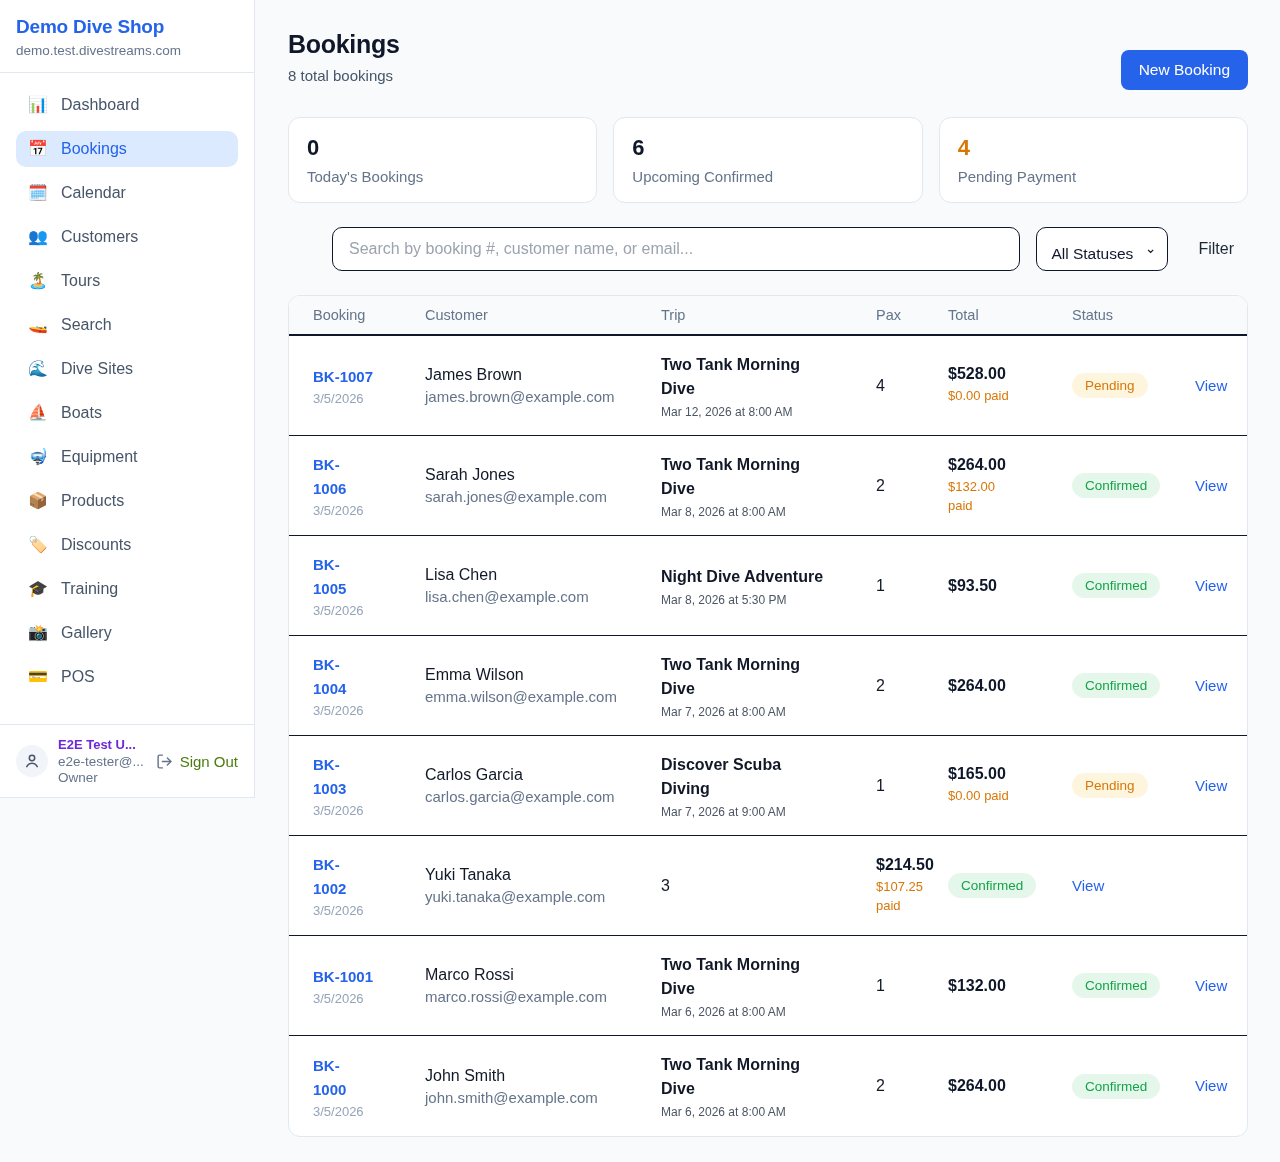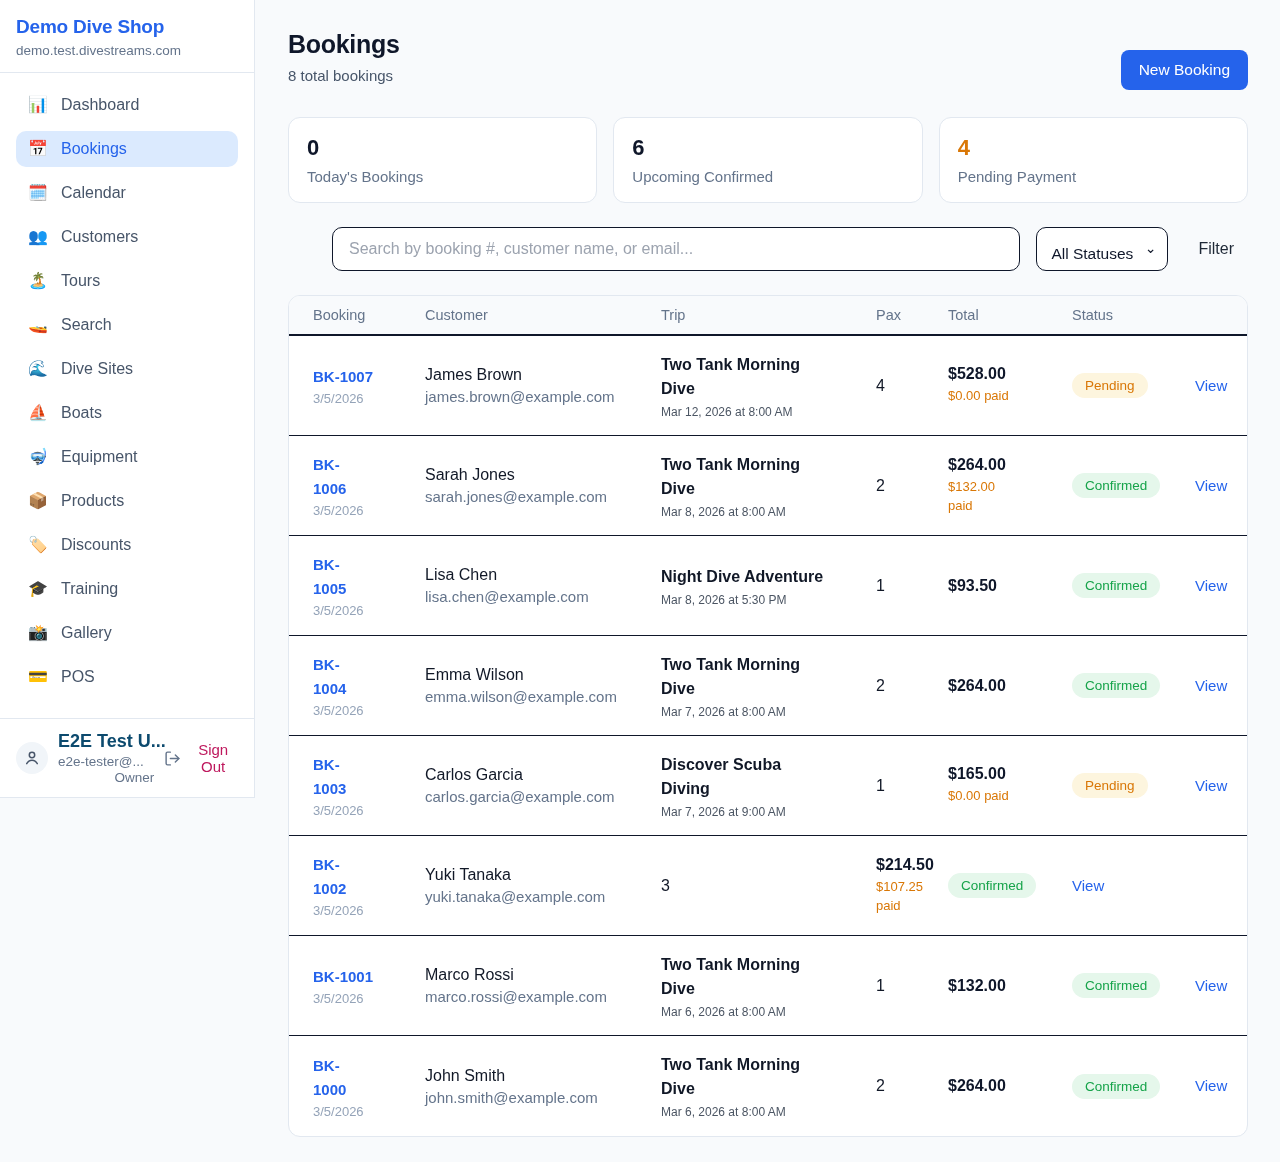--- a/index.html
+++ b/index.html
@@ -17,25 +17,25 @@
   .nav-item { display:flex; align-items:center; gap:13px; height:36px; padding:0 12px;
     margin-bottom:8px; border-radius:10px; font-size:16px; color:#475569; cursor:pointer; }
   .nav-item.active { background:#dbeafe; color:#2563eb; font-weight:500; }
   .nav-icon { width:20px; text-align:center; font-size:16px; line-height:1;
     font-family:"DejaVu Sans",sans-serif; }
   .side-footer { margin-top:auto; border-top:1px solid #e2e8f0; padding:12px 16px;
     display:flex; align-items:center; gap:10px; }
   .avatar { width:32px; height:32px; border-radius:50%; background:#f1f5f9; flex:0 0 auto;
     display:flex; align-items:center; justify-content:center; }
   .user-info { min-width:0; }
-  .user-name { font-size:18px; font-weight:700; color:#0c4a6e; white-space:nowrap; }
+  .user-name { font-size:13px; font-weight:700; color:#6d28d9; white-space:nowrap; }
   .user-email { margin-top:2px; font-size:13.5px; color:#64748b; white-space:nowrap; }
-  .user-role { margin-top:1px; font-size:13.5px; color:#64748b;text-align:right; }
+  .user-role { margin-top:1px; font-size:13.5px; color:#64748b; }
   .signout { margin-left:auto; display:flex; align-items:center; gap:7px; font-size:15px;
-    color:#be185d; background:none; border:none; cursor:pointer; font-family:inherit; }
+    color:#4d7c0f; background:none; border:none; cursor:pointer; font-family:inherit; }
 
   
   .main { position:absolute; left:256px; top:0; width:1024px; height:1162px; padding:30px 32px 24px; }
   .page-head { display:flex; align-items:flex-start; justify-content:space-between; }
   .page-title { font-size:25px; font-weight:700; letter-spacing:-0.3px; color:#0f172a; }
   .page-sub { margin-top:8px; font-size:15px; color:#475569; }
   .btn-primary { background:#2563eb; color:#ffffff; border:none; border-radius:8px;
     padding:11px 18px; font-size:15.5px; font-weight:500; cursor:pointer; font-family:inherit; margin-top:20px; }
 
   .stats { margin-top:27px; display:grid; grid-template-columns:1fr 1fr 1fr; gap:16px; }

